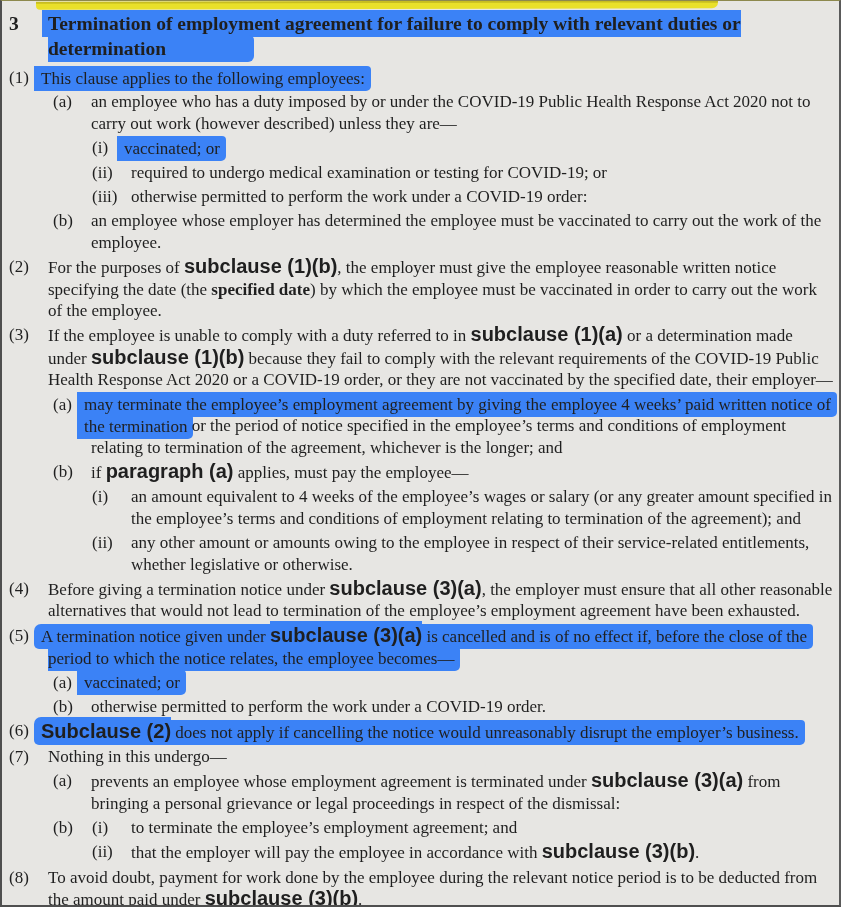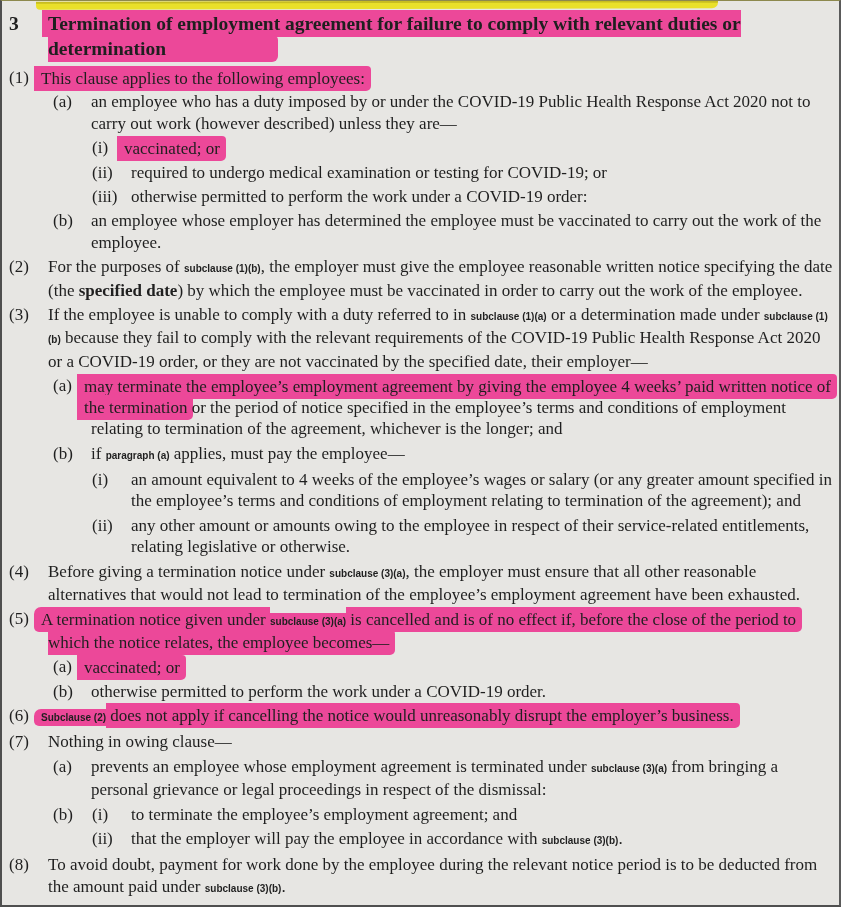--- a/index.html
+++ b/index.html
@@ -24,34 +24,34 @@
     position:absolute;top:0;left:34px;width:682px;height:8px;
     background:#e9e02a;
     border-radius:0 0 6px 4px;
     transform:rotate(-.12deg);
     box-shadow:inset 0 2px 0 rgba(110,100,10,.28);
   }
   .heading{position:relative;margin:3px 0 7px 0;font-weight:bold;font-size:19.5px;line-height:25px;}
   .section-num{position:absolute;left:7px;top:1px;}
   .heading-line{display:block;padding-left:46px;}
   .hl{
-    background:#ec4899;
+    background:#3b82f6;
     padding-top:2.5px;padding-bottom:3.5px;
     -webkit-box-decoration-break:clone;box-decoration-break:clone;
   }
   .hl.lead{padding-left:7px;margin-left:-14px;border-radius:7px 0 0 5px;}
   .hl.tail{padding-right:6px;margin-right:-6px;border-radius:0 4px 5px 0;}
-  .heading-line.l2 .hl{padding-right:112px;border-radius:0 5px 6px 0;}
+  .heading-line.l2 .hl{padding-right:88px;border-radius:0 5px 6px 0;}
   .heading-line.l1 .hl{padding-left:6px;margin-left:-6px;}
   .clause{position:relative;margin-top:3px;padding-right:3px;}
   .clause .num{position:absolute;top:0;}
   .clause.level-1{padding-left:46px;}  .clause.level-1 > .num{left:7px;}
   .clause.level-2{padding-left:89px;}  .clause.level-2 > .num{left:51px;}
   .clause.level-3{padding-left:129px;} .clause.level-3 > .num{left:90px;}
-  .ref{font-family:"Liberation Sans","DejaVu Sans",sans-serif;font-weight:bold;font-size:10px;}
+  .ref{font-family:"Liberation Sans","DejaVu Sans",sans-serif;font-weight:bold;font-size:20px;}
   .term{font-weight:bold;font-family:Liberation Serif, serif;}
 </style>
 </head>
 <body>
 
 <div class="page">
   <div class="top-stroke"></div>
 
   <div class="heading">
     <span class="section-num">3</span>
@@ -64,26 +64,26 @@
       <div class="clause level-2"><span class="num">(a)</span><span><span>an employee who has a duty imposed by or under the COVID-19 Public Health Response Act 2020 not to carry out work (however described) unless they are—</span></span></div>
       <div class="clause level-3"><span class="num">(i)</span><span><span class="hl lead tail">vaccinated; or</span></span></div>
       <div class="clause level-3"><span class="num">(ii)</span><span><span>required to undergo medical examination or testing for COVID-19; or</span></span></div>
       <div class="clause level-3"><span class="num">(iii)</span><span><span>otherwise permitted to perform the work under a COVID-19 order:</span></span></div>
       <div class="clause level-2"><span class="num">(b)</span><span><span>an employee whose employer has determined the employee must be vaccinated to carry out the work of the employee.</span></span></div>
       <div class="clause level-1"><span class="num">(2)</span><span><span>For the purposes of </span><span class="ref">subclause (1)(b)</span><span>, the employer must give the employee reasonable written notice specifying the date (the </span><span class="term">specified date</span><span>) by which the employee must be vaccinated in order to carry out the work of the employee.</span></span></div>
       <div class="clause level-1"><span class="num">(3)</span><span><span>If the employee is unable to comply with a duty referred to in </span><span class="ref">subclause (1)(a)</span><span> or a determination made under </span><span class="ref">subclause (1)(b)</span><span> because they fail to comply with the relevant requirements of the COVID-19 Public Health Response Act 2020 or a COVID-19 order, or they are not vaccinated by the specified date, their employer—</span></span></div>
       <div class="clause level-2"><span class="num">(a)</span><span><span class="hl lead tail">may terminate the employee’s employment agreement by giving the employee 4 weeks’ paid written notice of the termination</span><span> or the period of notice specified in the employee’s terms and conditions of employment relating to termination of the agreement, whichever is the longer; and</span></span></div>
       <div class="clause level-2"><span class="num">(b)</span><span><span>if </span><span class="ref">paragraph (a)</span><span> applies, must pay the employee—</span></span></div>
       <div class="clause level-3"><span class="num">(i)</span><span><span>an amount equivalent to 4 weeks of the employee’s wages or salary (or any greater amount specified in the employee’s terms and conditions of employment relating to termination of the agreement); and</span></span></div>
-      <div class="clause level-3"><span class="num">(ii)</span><span><span>any other amount or amounts owing to the employee in respect of their service-related entitlements, relating legislative or otherwise.</span></span></div>
+      <div class="clause level-3"><span class="num">(ii)</span><span><span>any other amount or amounts owing to the employee in respect of their service-related entitlements, whether legislative or otherwise.</span></span></div>
       <div class="clause level-1"><span class="num">(4)</span><span><span>Before giving a termination notice under </span><span class="ref">subclause (3)(a)</span><span>, the employer must ensure that all other reasonable alternatives that would not lead to termination of the employee’s employment agreement have been exhausted.</span></span></div>
       <div class="clause level-1"><span class="num">(5)</span><span><span class="hl lead">A termination notice given under </span><span class="hl ref">subclause (3)(a)</span><span class="hl tail"> is cancelled and is of no effect if, before the close of the period to which the notice relates, the employee becomes—</span></span></div>
       <div class="clause level-2"><span class="num">(a)</span><span><span class="hl lead tail">vaccinated; or</span></span></div>
       <div class="clause level-2"><span class="num">(b)</span><span><span>otherwise permitted to perform the work under a COVID-19 order.</span></span></div>
       <div class="clause level-1"><span class="num">(6)</span><span><span class="hl ref lead">Subclause (2)</span><span class="hl tail"> does not apply if cancelling the notice would unreasonably disrupt the employer’s business.</span></span></div>
-      <div class="clause level-1"><span class="num">(7)</span><span><span>Nothing in owing clause—</span></span></div>
+      <div class="clause level-1"><span class="num">(7)</span><span><span>Nothing in this undergo—</span></span></div>
       <div class="clause level-2"><span class="num">(a)</span><span><span>prevents an employee whose employment agreement is terminated under </span><span class="ref">subclause (3)(a)</span><span> from bringing a personal grievance or legal proceedings in respect of the dismissal:</span></span></div>
       <div class="clause level-2"><span class="num">(b)</span></div>
       <div class="clause level-3"><span class="num">(i)</span><span><span>to terminate the employee’s employment agreement; and</span></span></div>
       <div class="clause level-3"><span class="num">(ii)</span><span><span>that the employer will pay the employee in accordance with </span><span class="ref">subclause (3)(b)</span><span>.</span></span></div>
       <div class="clause level-1"><span class="num">(8)</span><span><span>To avoid doubt, payment for work done by the employee during the relevant notice period is to be deducted from the amount paid under </span><span class="ref">subclause (3)(b)</span><span>.</span></span></div>
     </div>
 </div>
 
 </body></html>

